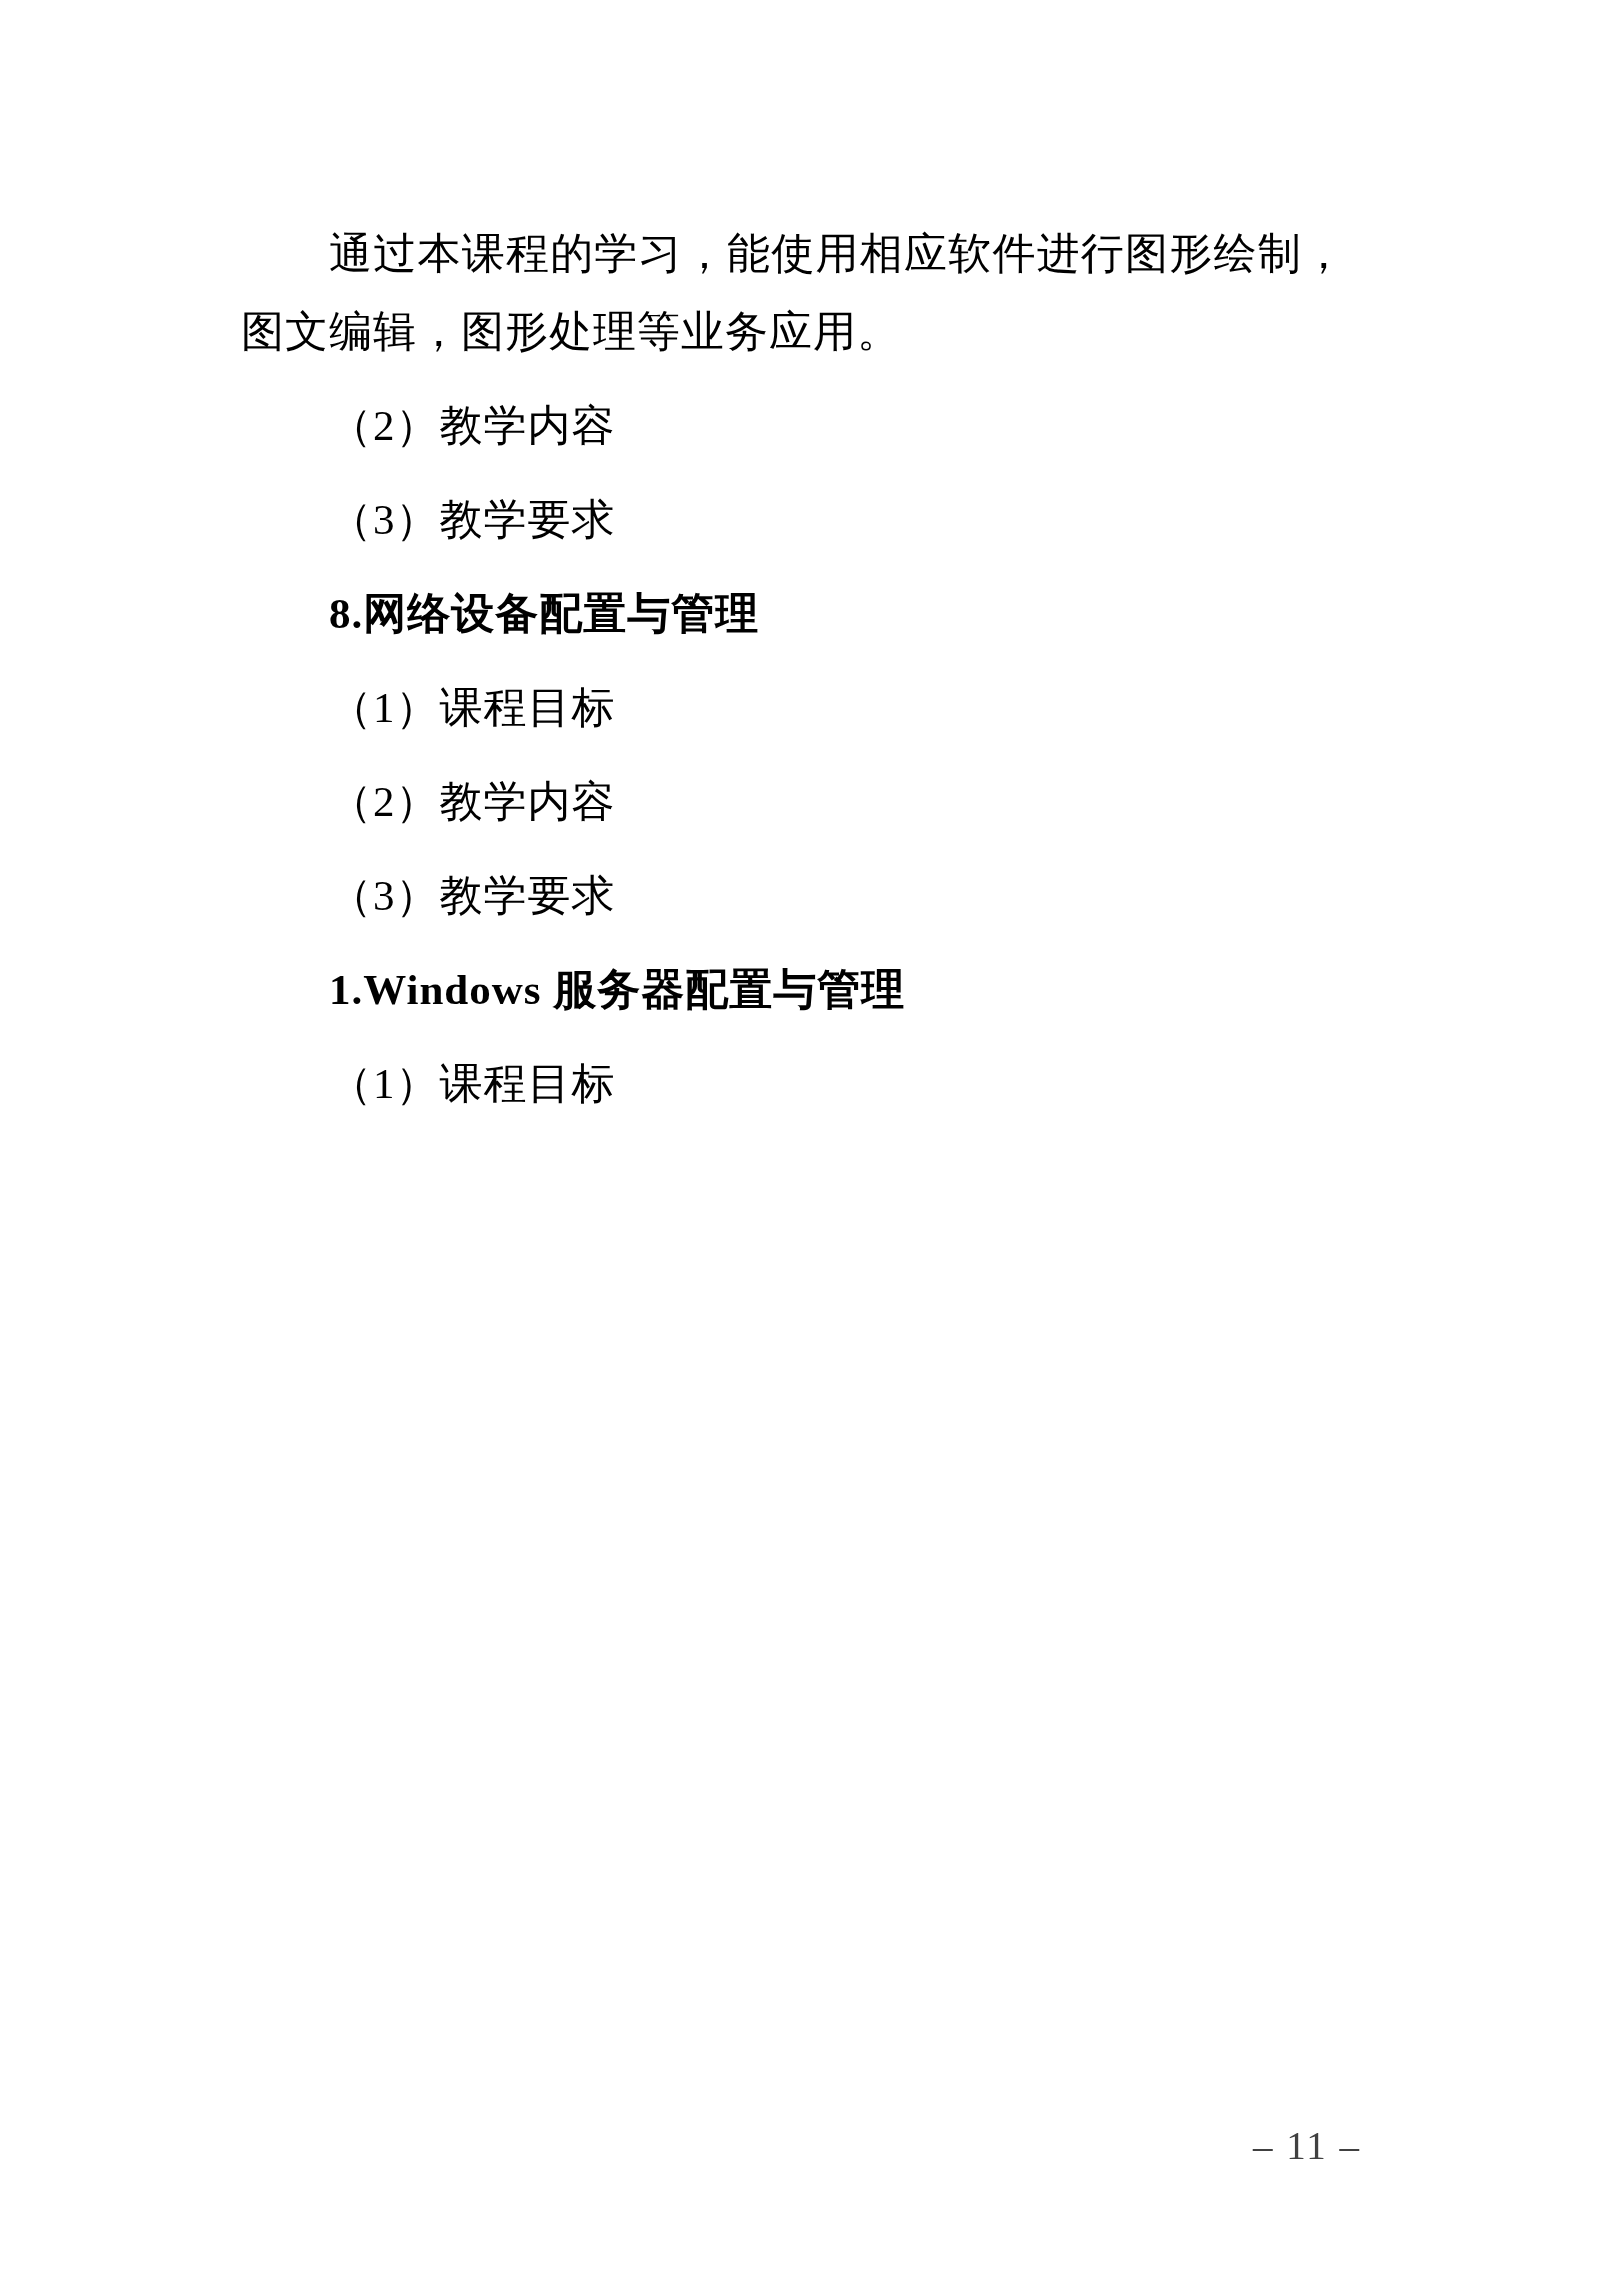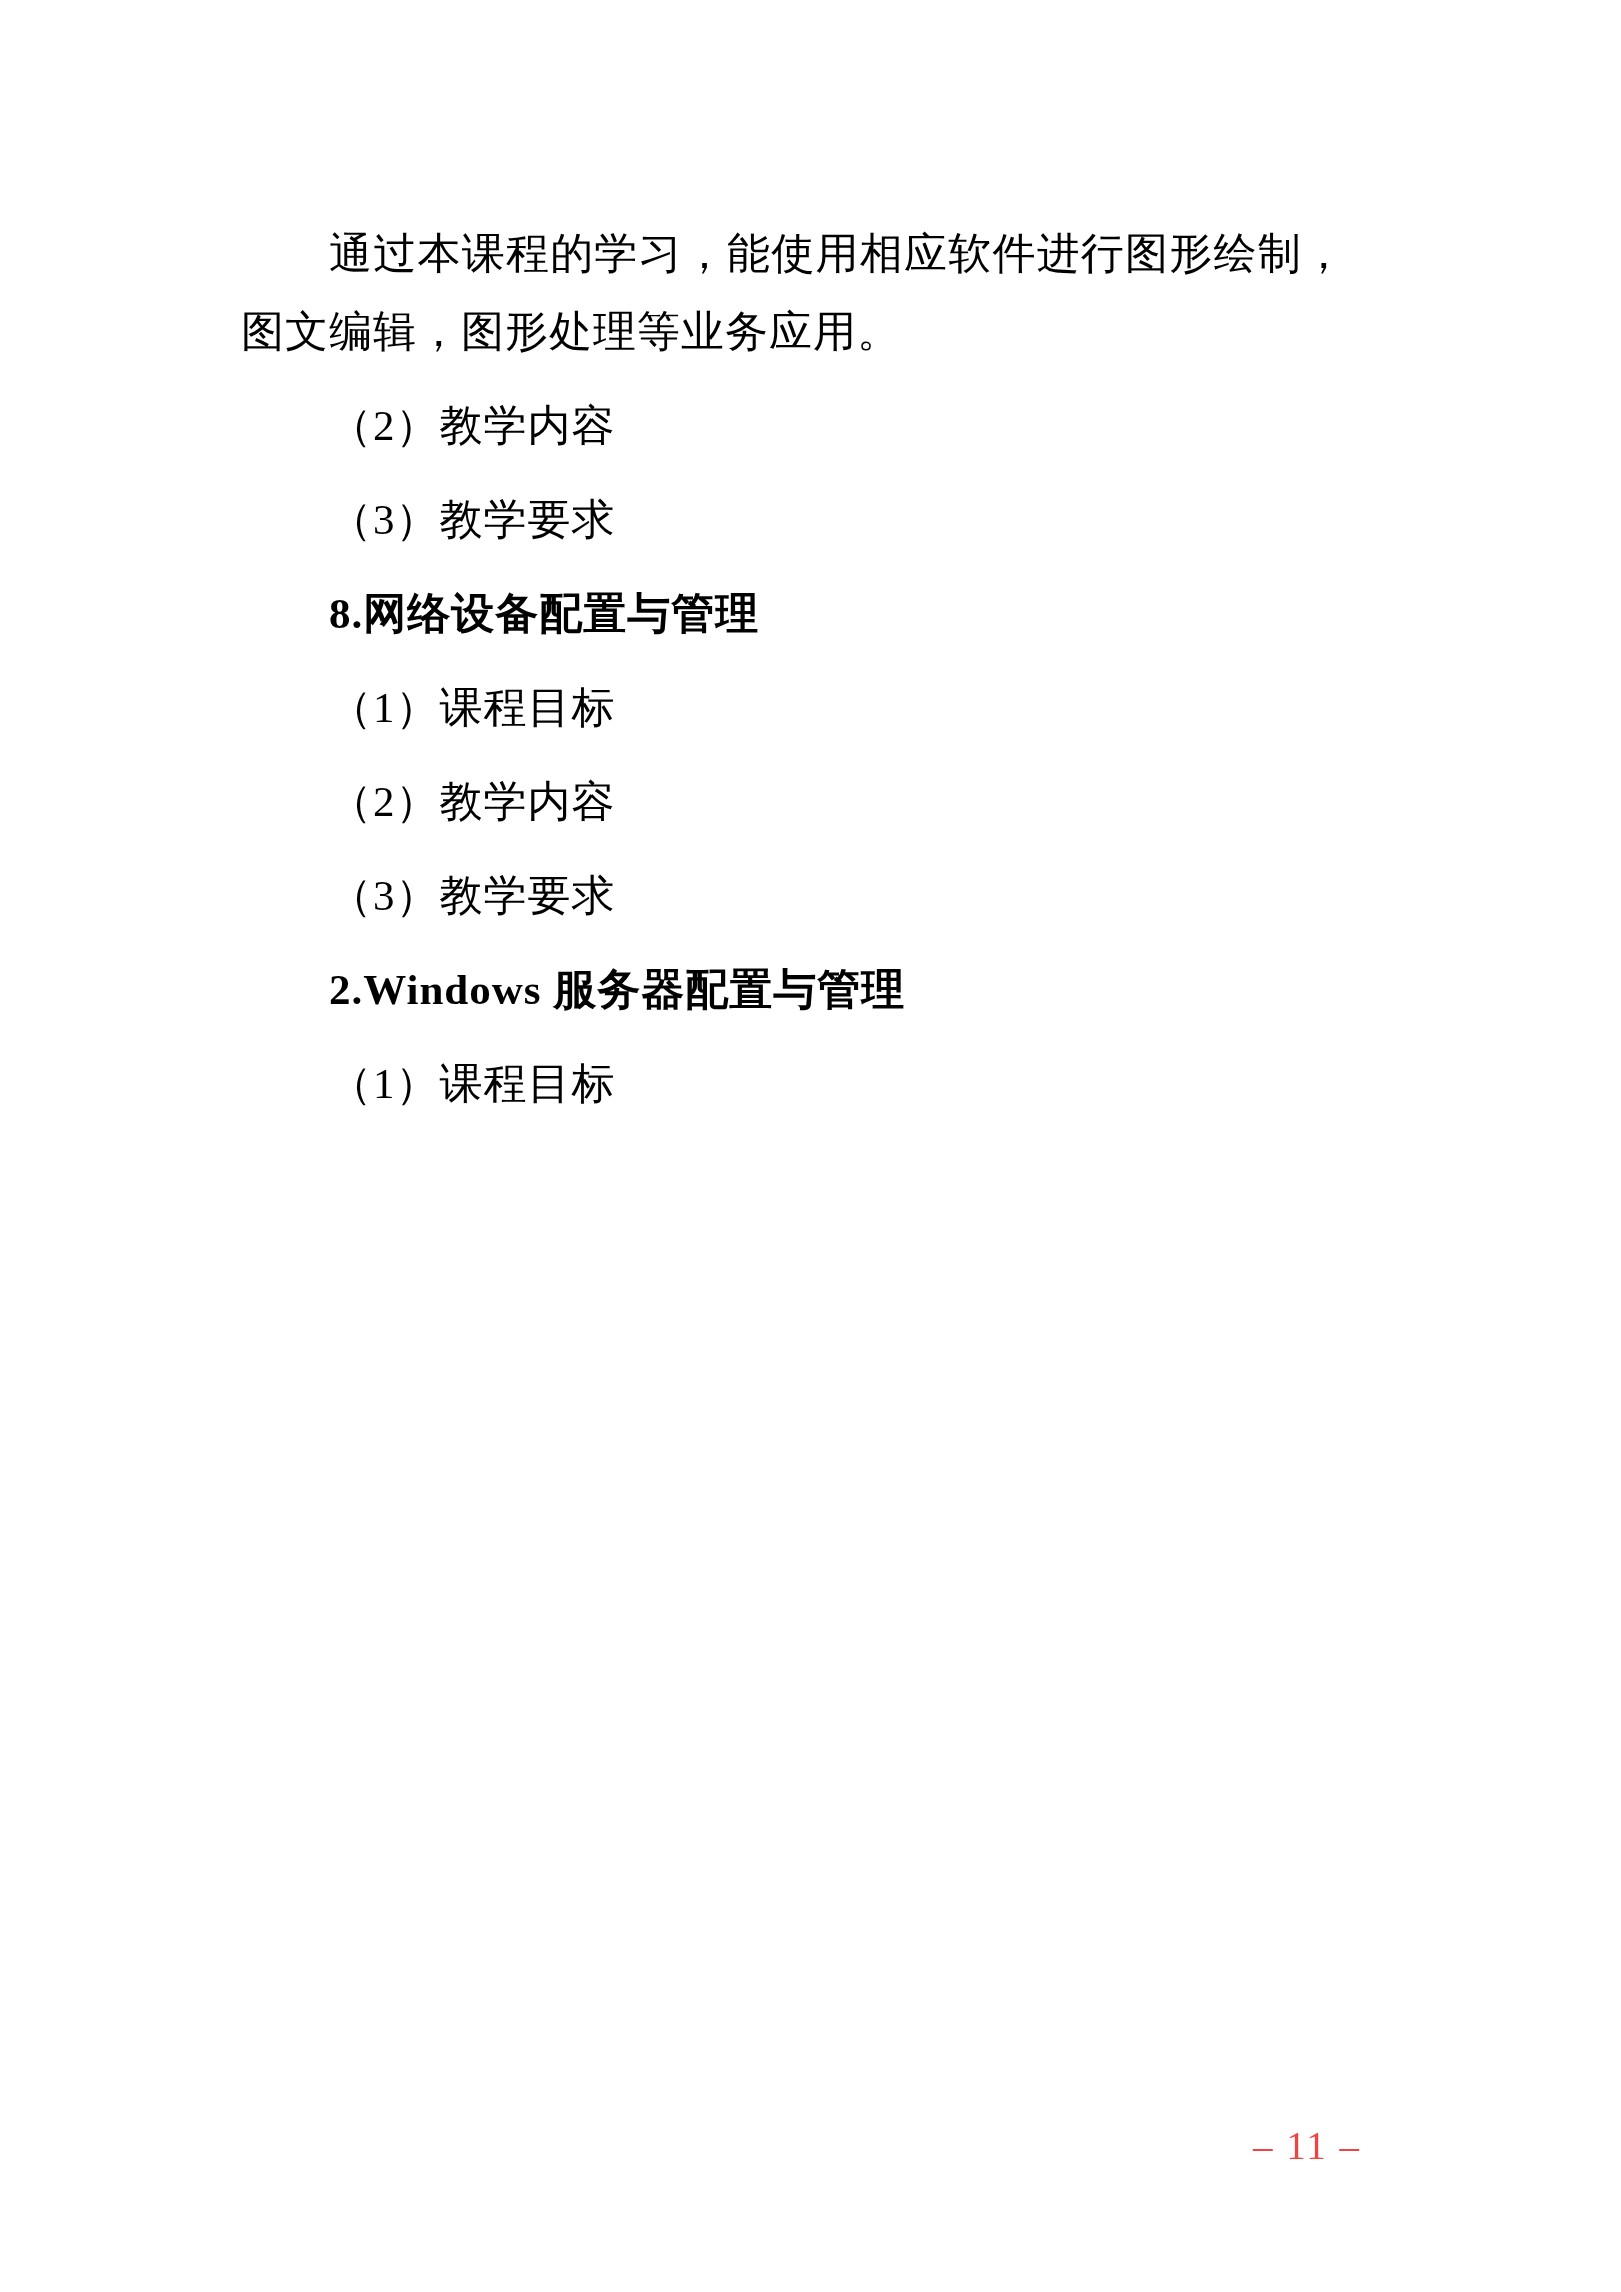--- a/index.html
+++ b/index.html
@@ -42,35 +42,35 @@
     text-indent: 88px;
     font-weight: bold;
   }
   .page-number {
     position: absolute;
     left: 1253px;
     top: 2122px;
     font-size: 39px;
     line-height: 47px;
     letter-spacing: 2px;
-    color: #ef4444;
+    color: #404040;
     font-family: "Liberation Serif", "DejaVu Serif", serif;
     white-space: pre;
   }
 </style>
 </head>
 <body>
 
 <div class="page">
   <div class="content">
     <p class="body-para">通过本课程的学习，能使用相应软件进行图形绘制，图文编辑，图形处理等业务应用。</p>
     <p class="label-para">（2）教学内容</p>
     <p class="label-para">（3）教学要求</p>
     <p class="section-heading">8.网络设备配置与管理</p>
     <p class="label-para">（1）课程目标</p>
     <p class="label-para">（2）教学内容</p>
     <p class="label-para">（3）教学要求</p>
-    <p class="section-heading">2.Windows 服务器配置与管理</p>
+    <p class="section-heading">1.Windows 服务器配置与管理</p>
     <p class="label-para">（1）课程目标</p>
   </div>
   <div class="page-number">– 11 –</div>
 </div>
 
 
 </body></html>

